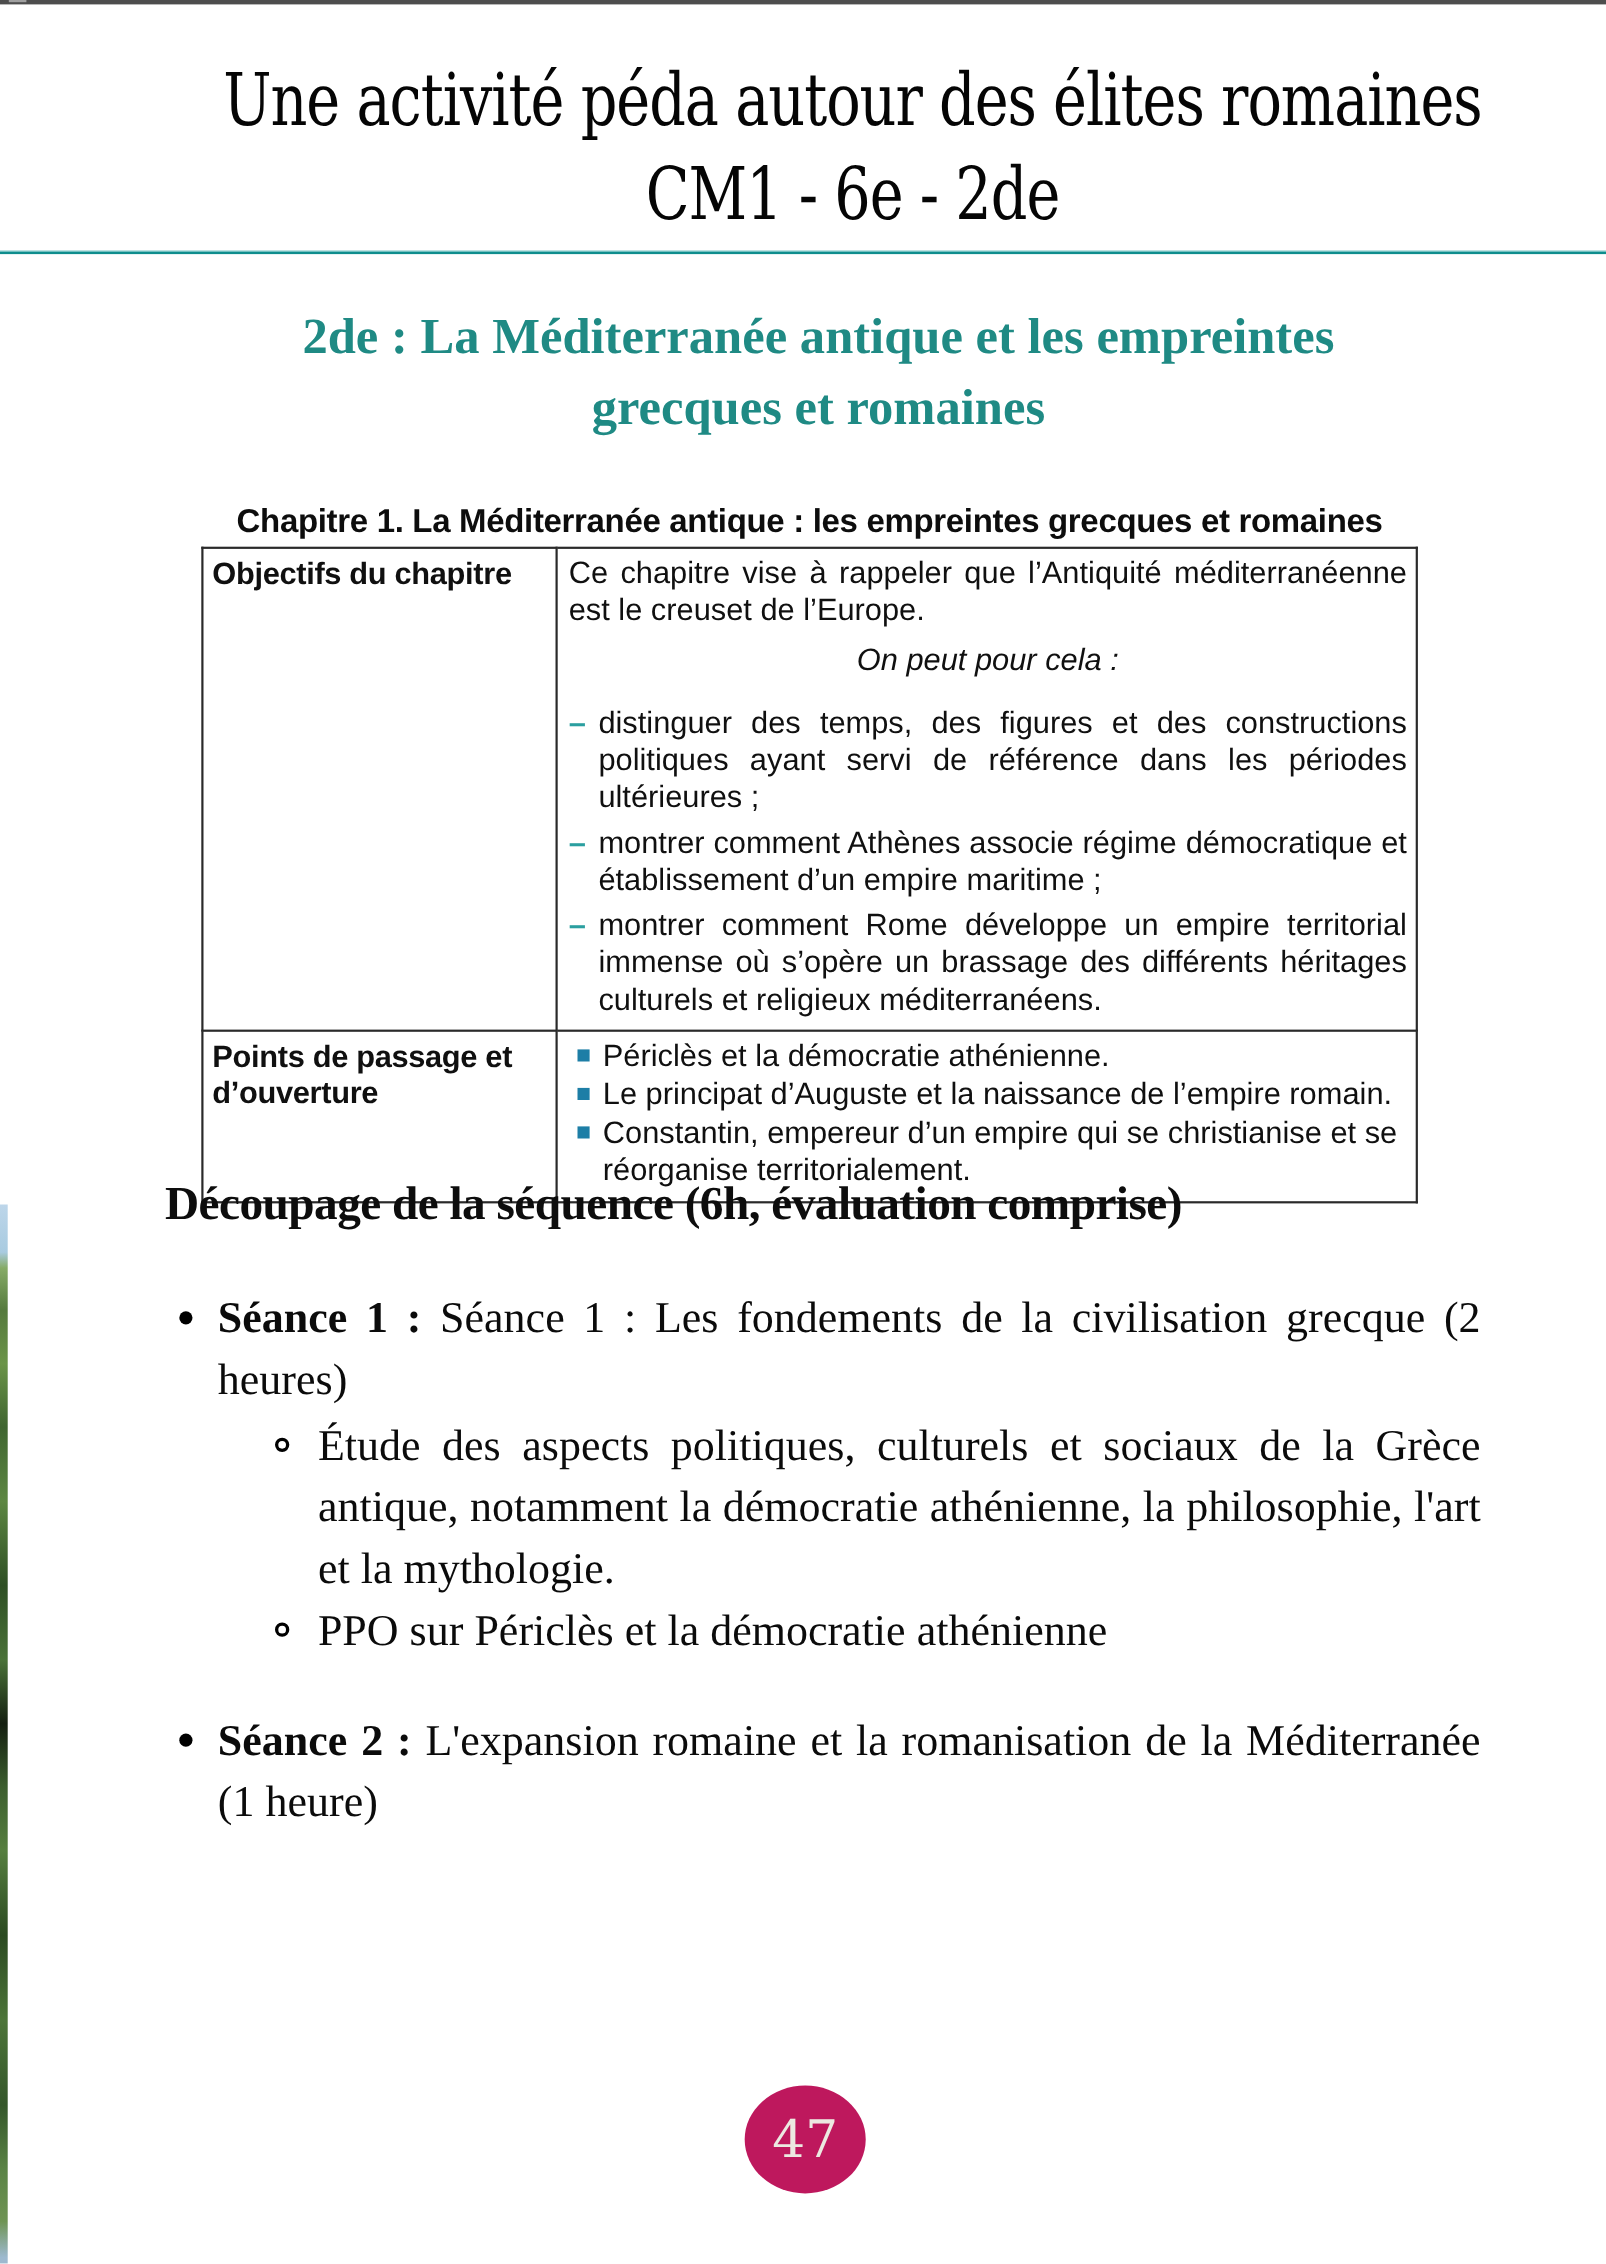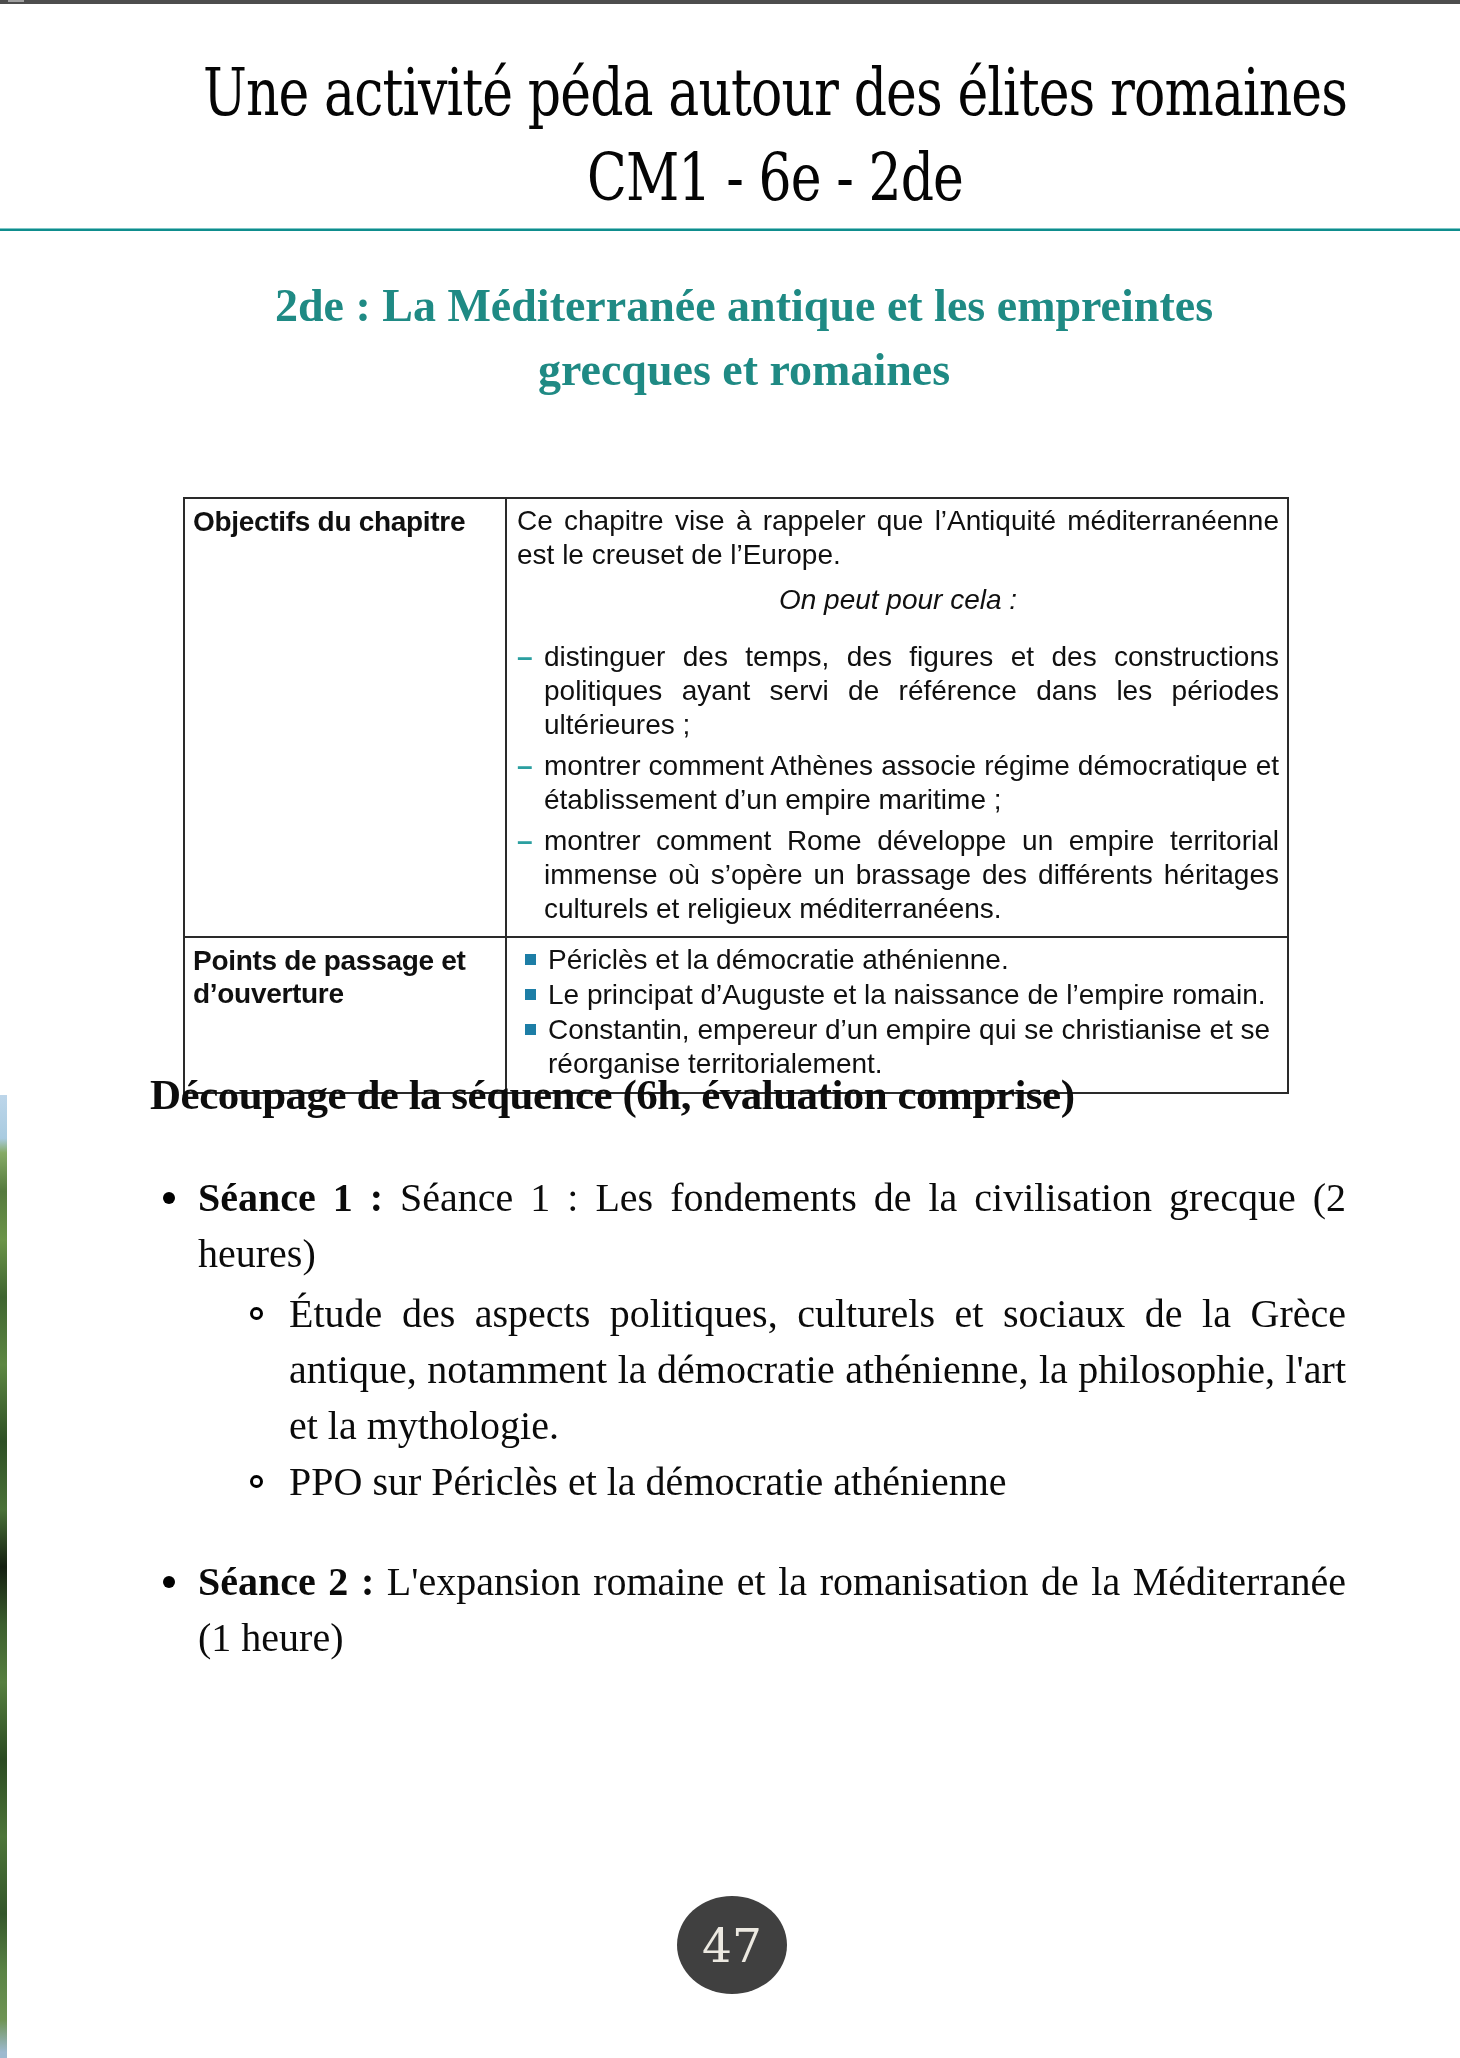--- a/index.html
+++ b/index.html
@@ -71,21 +71,21 @@
     border-radius:50%; background:#000; }
   .seq-li > p { margin-left:38px; text-align:justify; }
   .seq-sub { margin-left:88px; margin-top:4px; }
   .sub-item { position:relative; padding-left:41px; text-align:justify; }
   .circ-bullet { position:absolute; left:2px; top:21px; width:13px; height:13px;
     border:3px solid #000; border-radius:50%; }
 
   
   .page-number-circle {
     position:absolute; left:677px; top:1896px; width:110px; height:98px;
-    border-radius:50%; background:#404040; display:flex; align-items:center; justify-content:center;
+    border-radius:50%; background:#be185d; display:flex; align-items:center; justify-content:center;
     font-family:"DejaVu Serif", serif; font-size:47px; color:#ece9e1;
   }
 
   
   .edge-strip {
     position:absolute; left:0; top:1095px; width:7px; height:963px;
     background:linear-gradient(180deg,
       #bdd6ea 0%, #a9cbe0 4.5%, #86ab66 6%, #557a3d 10%, #6b9448 15%,
       #3f6530 21%, #5d8742 28%, #2e4f24 36%, #4a7238 43%, #141f10 49%,
       #3c5e2e 55%, #567f3f 61%, #2b4a21 69%, #4d7539 77%, #34562a 85%,
@@ -106,20 +106,21 @@
     <div>CM1 - 6e - 2de</div>
   </div>
 
   <div class="divider"></div>
 
   <div class="section-heading">
     <div>2de : La Méditerranée antique et les empreintes</div>
     <div>grecques et romaines</div>
   </div>
 
+  <div class="table-caption">Chapitre 1. La Méditerranée antique : les empreintes grecques et romaines</div>
 
   <table class="chapter-table">
     <tbody>
         <tr>
       <td class="rowhead">Objectifs du chapitre</td>
       <td class="rowbody">
         <div class="cell-par">Ce chapitre vise à rappeler que l’Antiquité méditerranéenne est le creuset de l’Europe.</div>
         <div class="cell-par lead">On peut pour cela :</div>
         <div class="dash-item">
           <span class="dash-glyph">–</span>

